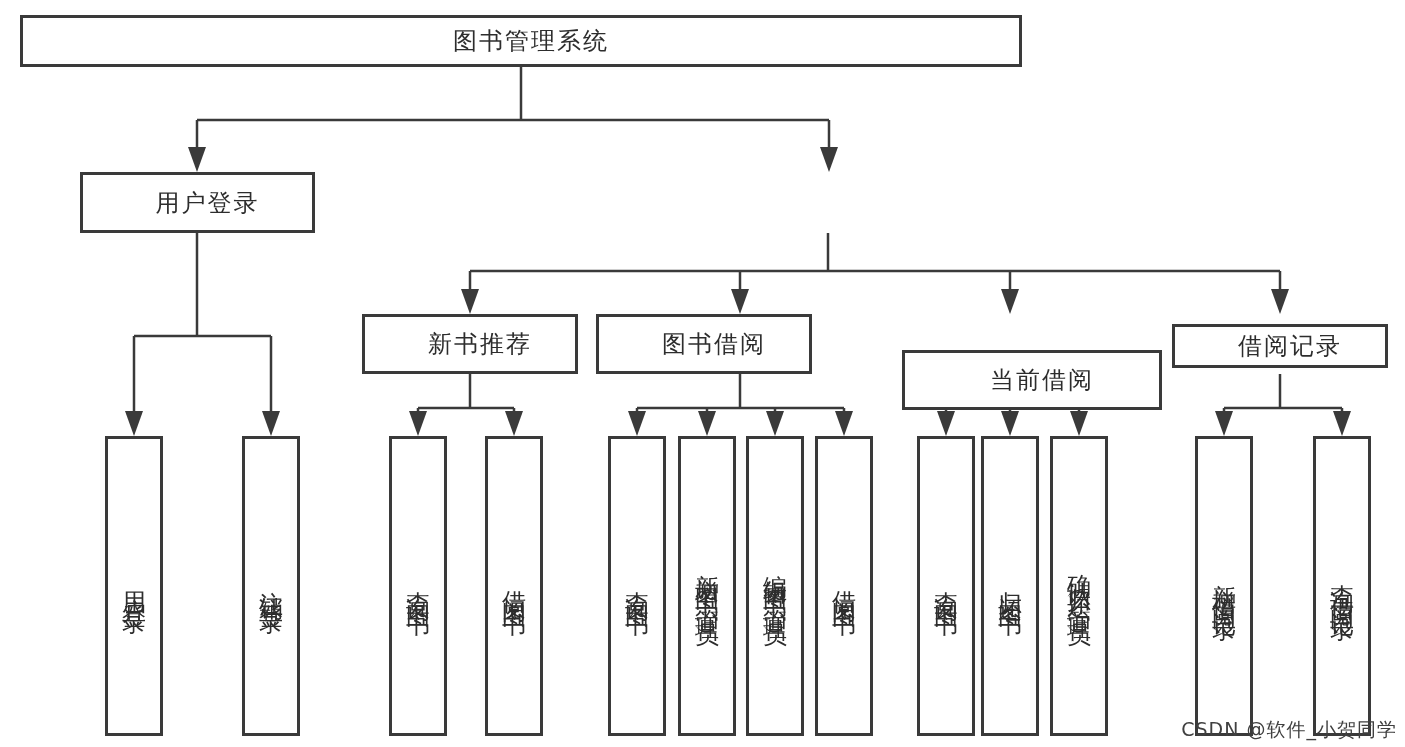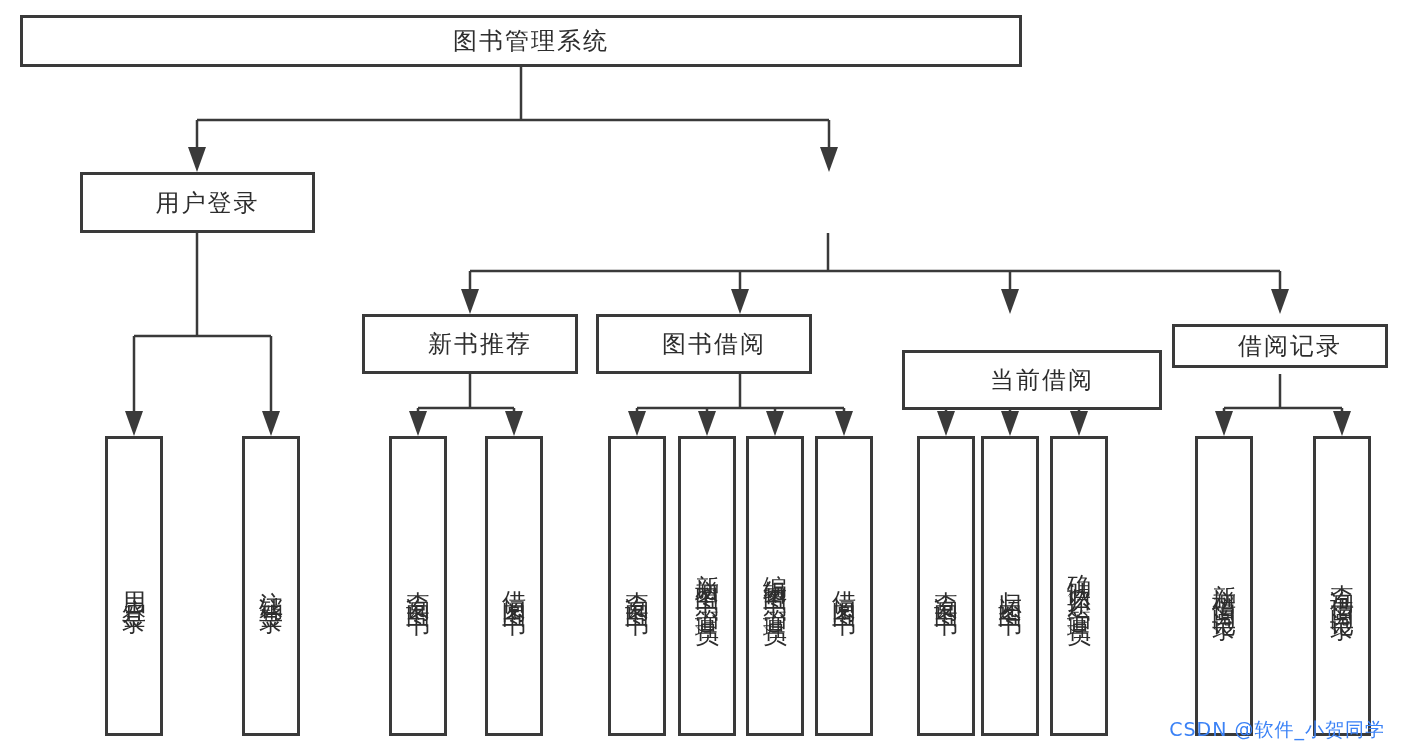--- a/index.html
+++ b/index.html
@@ -37,24 +37,24 @@
     position: absolute;
     left: 0; top: 0;
     width: 1405px;
     height: 747px;
     pointer-events: none;
   }
   #connectors line { stroke: #3a3a3a; stroke-width: 2.5; }
   #connectors polygon { fill: #3a3a3a; }
   .watermark {
     position: absolute;
-    right: 20px;
+    right: 8px;
     bottom: 4px;
     font-size: 19px;
-    color: #3b82f6;
+    color: #404040;
     letter-spacing: 1px;
     white-space: nowrap;
   }
 </style>
 </head>
 <body>
 
 <div id="stage">
 
   <svg id="connectors" viewBox="0 0 1405 747" xmlns="http://www.w3.org/2000/svg">

